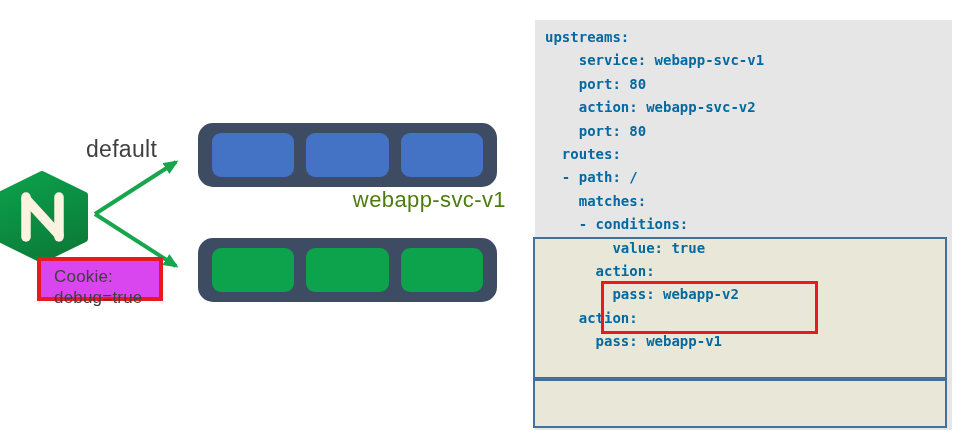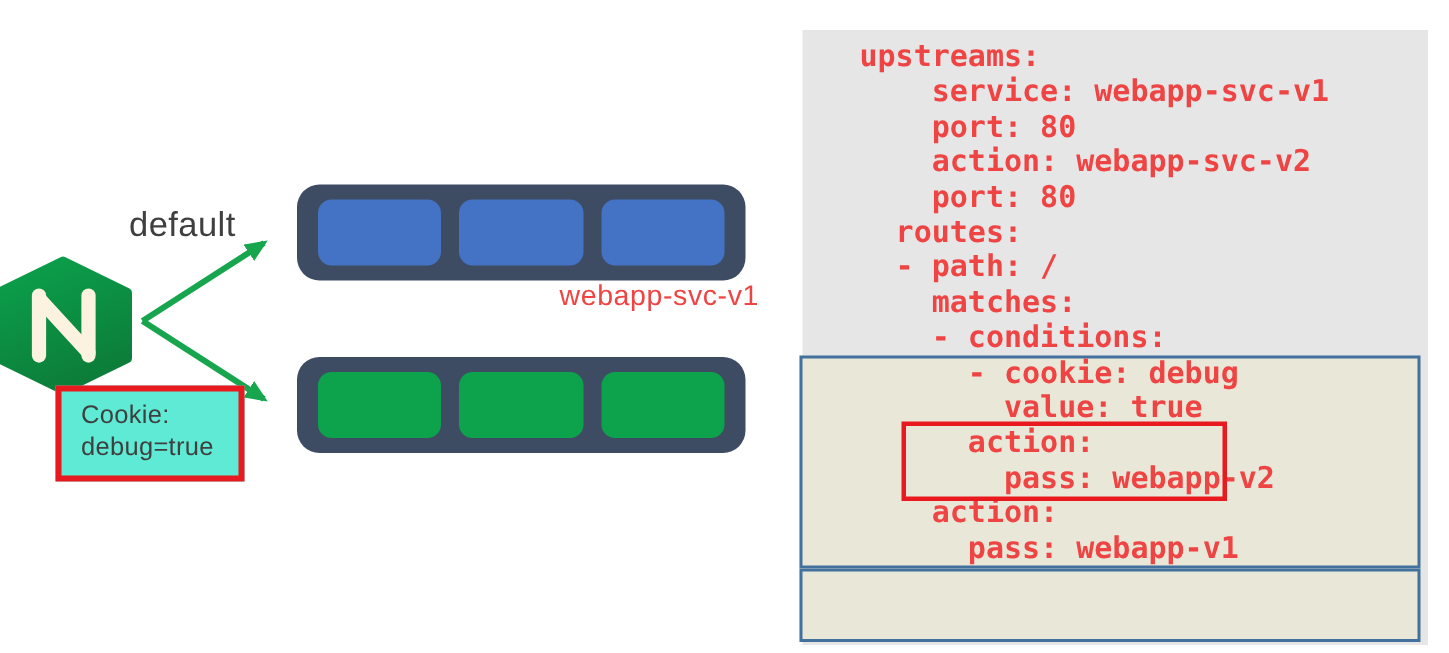--- a/index.html
+++ b/index.html
@@ -42,29 +42,29 @@
     display:flex;align-items:center;justify-content:center;
     gap:12px;padding:0 14px;
     z-index:2;
   }
   .server-box.v1{top:123px;}
   .server-box.v2{top:238px;}
   .pod{flex:1;height:44px;border-radius:9px;background:#888;}
 
   .svc-label{
     width:160px;text-align:right;
-    font-size:19px;color:#ef4444;letter-spacing:.4px;
+    font-size:22px;color:#4d7c0f;letter-spacing:.4px;
     z-index:2;
   }
   .svc-label.v1{left:346px;top:187px;}
   .svc-label.v2{left:346px;top:302px;}
 
   .cookie-callout{
-    left:37px;top:257px;width:126px;height:64px;
-    background:#5eead4;
+    left:37px;top:257px;width:126px;height:44px;
+    background:#d946ef;
     border:4px solid var(--red);
     padding:5px 0 0 13px;
     z-index:3;
   }
   .cookie-callout .line{
     font-size:17px;line-height:21px;color:#3f3f3f;letter-spacing:.2px;
     white-space:nowrap;
   }
 
   
@@ -80,24 +80,23 @@
   }
   .hl-box.b1{left:533px;top:237px;width:414px;height:142px;}
   .hl-box.b2{left:533px;top:379px;width:414px;height:49px;}
   .code-lines{
     left:545px;top:26px;width:400px;
     z-index:3;
   }
   .code-line{
     font-family:"DejaVu Sans Mono", monospace;
     font-weight:700;
-    font-size:20px;line-height:23.4px;
-    color:#ef4444;
+    font-size:14px;line-height:23.4px;
+    color:#0369a1;
     white-space:pre;
-    margin-left:28px;
   }
   .code-redbox{
     left:601px;top:281px;width:217px;height:53px;
     border:3px solid var(--red);
     background:transparent;
     z-index:4;
   }
 </style>
 </head>
 <body>
@@ -155,21 +154,20 @@
   <div class="abs code-lines">
     <div class="code-line">upstreams:</div>
     <div class="code-line">    service: webapp-svc-v1</div>
     <div class="code-line">    port: 80</div>
     <div class="code-line">    action: webapp-svc-v2</div>
     <div class="code-line">    port: 80</div>
     <div class="code-line">  routes:</div>
     <div class="code-line">  - path: /</div>
     <div class="code-line">    matches:</div>
     <div class="code-line">    - conditions:</div>
-    <div class="code-line">      - cookie: debug</div>
     <div class="code-line">        value: true</div>
     <div class="code-line">      action:</div>
     <div class="code-line">        pass: webapp-v2</div>
     <div class="code-line">    action:</div>
     <div class="code-line">      pass: webapp-v1</div>
   </div>
 
   <div class="abs code-redbox"></div>
 
 </div>

